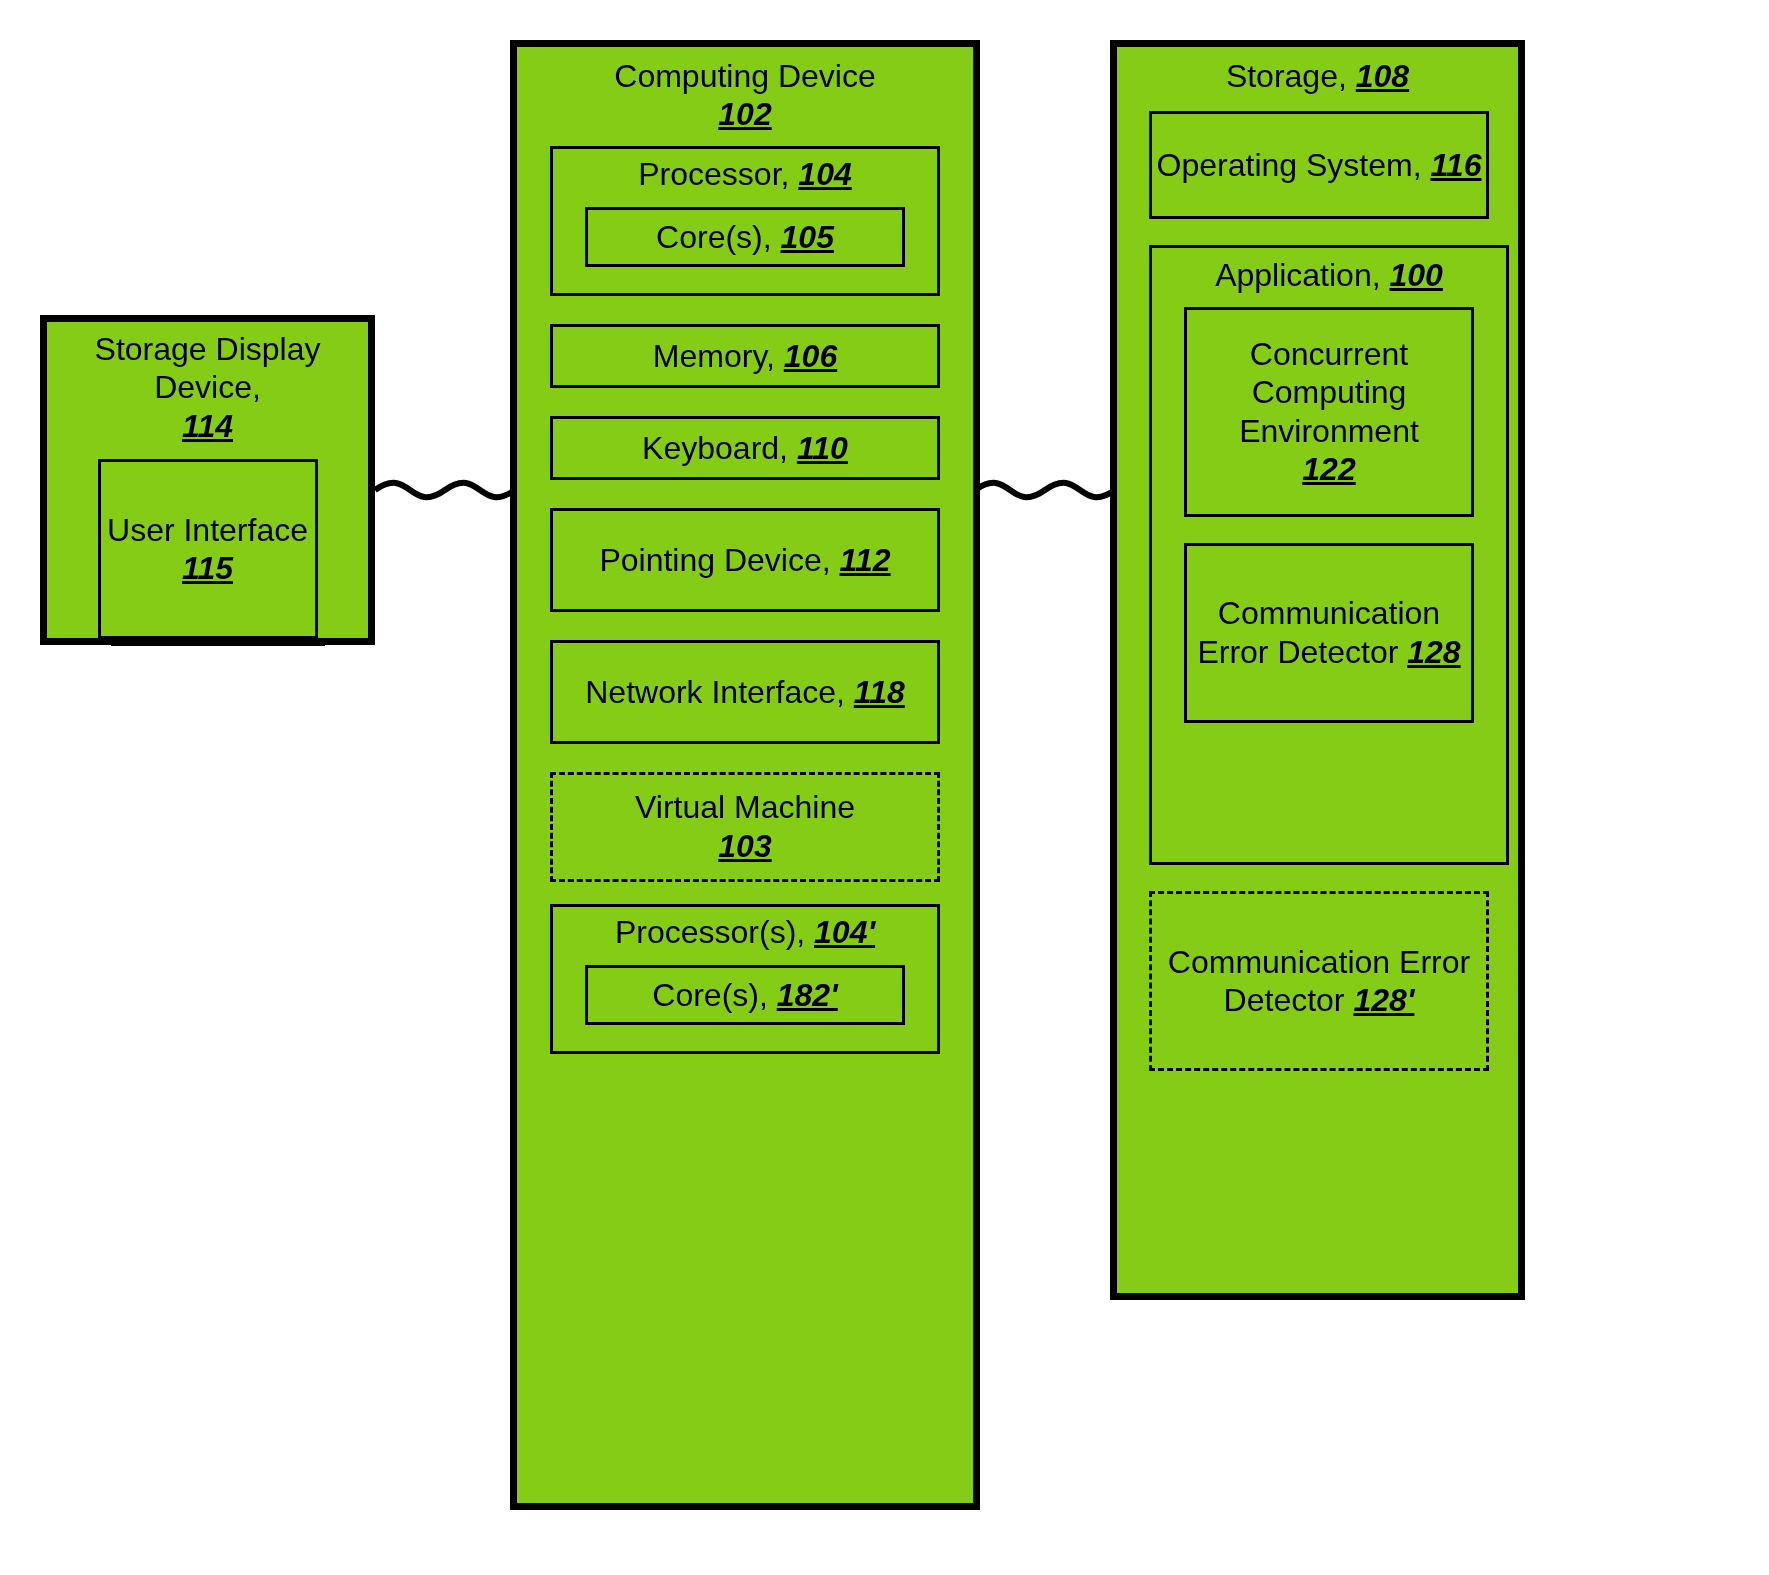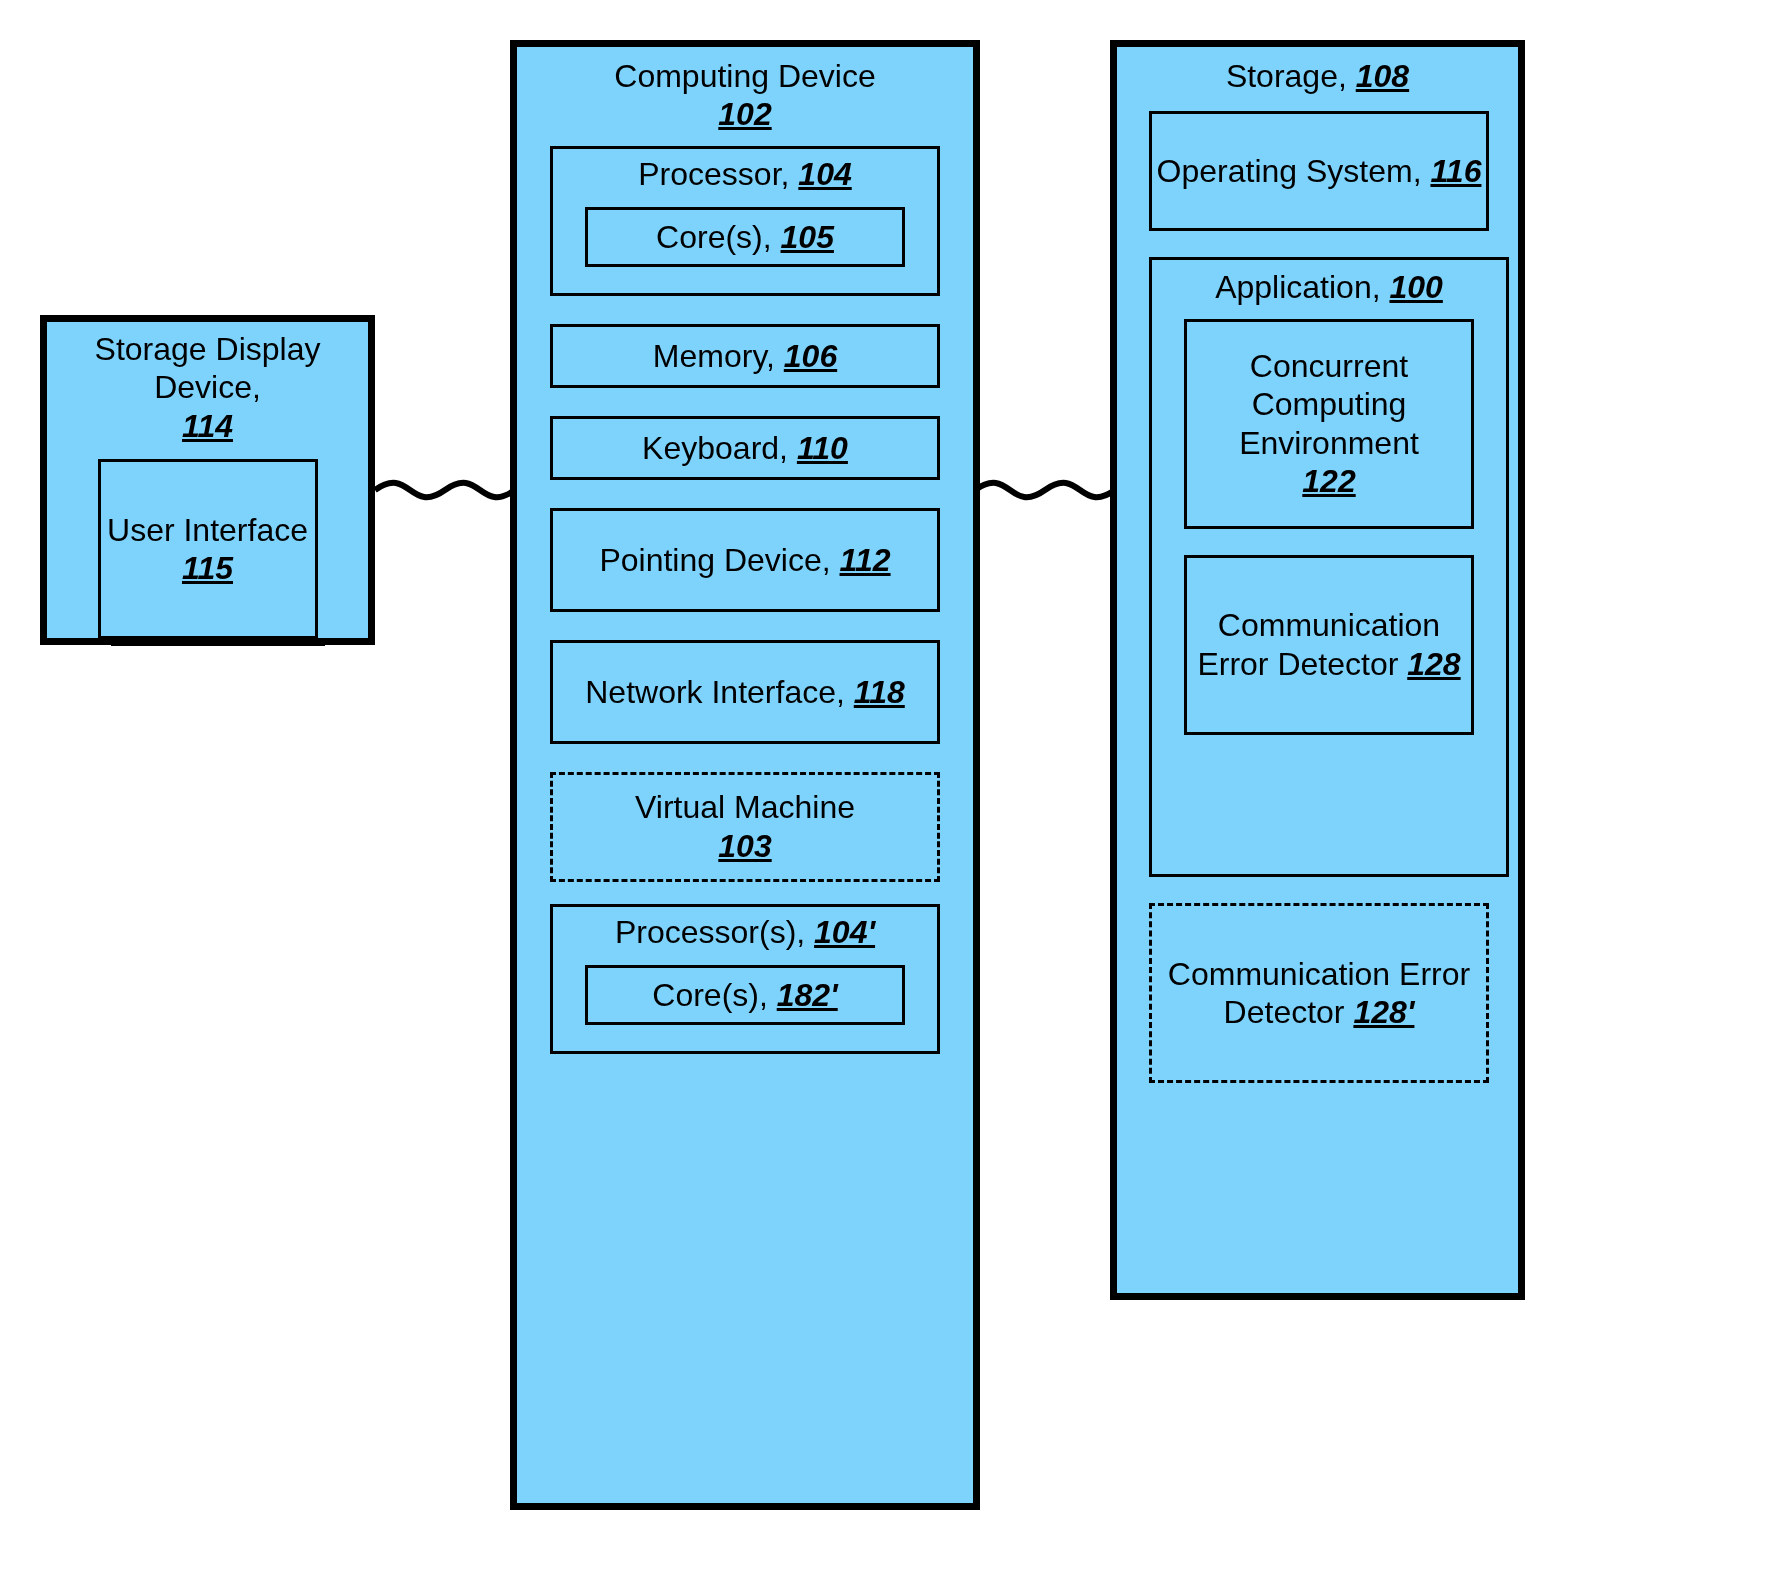--- a/index.html
+++ b/index.html
@@ -11,21 +11,21 @@
     font-size: 32px;
     color: #000;
   }
   .canvas {
     position: relative;
     width: 1769px;
     height: 1575px;
   }
   .block {
     position: absolute;
-    background: #7dd3fc;
+    background: #84cc16;
     text-align: center;
     line-height: 1.2;
   }
   .heavy { border: 7px solid #000; }
   .thin  { border: 3px solid #000; }
   .dashed{ border: 3px dashed #000; }
   .shadow::after {
     content: "";
     position: absolute;
     top: 10px;
@@ -132,21 +132,21 @@
       </div>
     </div>
   </div>
 
   <div class="block heavy" style="left:1090px; top:20px; width:415px; height:1260px; padding:10px 32px;">
     <div class="lbl" style="margin-bottom:10px;">
       <span>Storage,</span>
       <span class="ref">108</span>
     </div>
 
-    <div class="block thin shadow" style="position:relative; margin:16px auto 26px; width:340px; height:120px; display:flex; align-items:center; justify-content:center;">
+    <div class="block thin shadow" style="position:relative; margin:16px auto 26px; width:340px; height:108px; display:flex; align-items:center; justify-content:center;">
       <div class="lbl">
         <span>Operating System,</span>
         <span class="ref">116</span>
       </div>
     </div>
 
     <div class="block thin shadow" style="position:relative; margin:0 auto 26px; width:360px; height:620px; padding:8px 10px;">
       <div class="lbl" style="margin-bottom:12px;">
         <span>Application,</span>
         <span class="ref">100</span>

